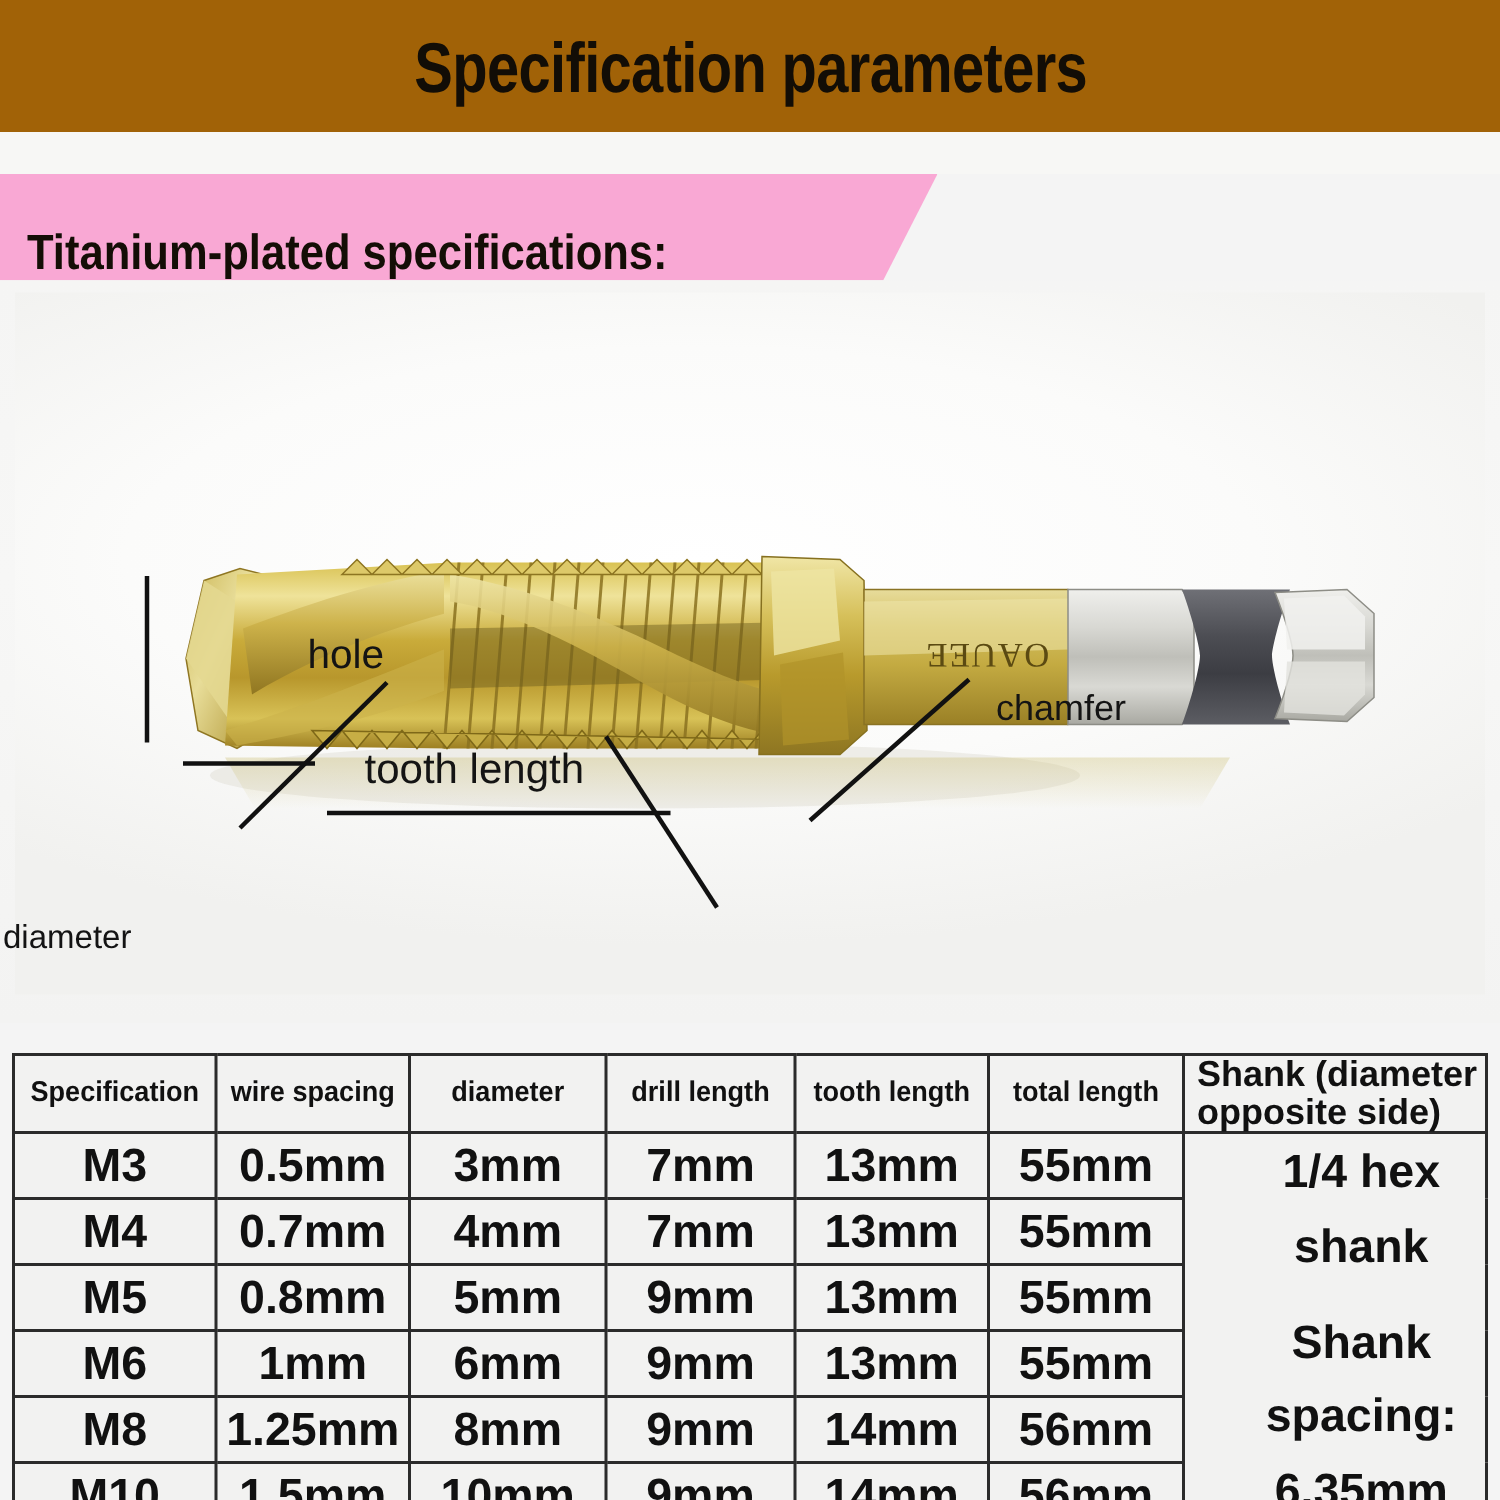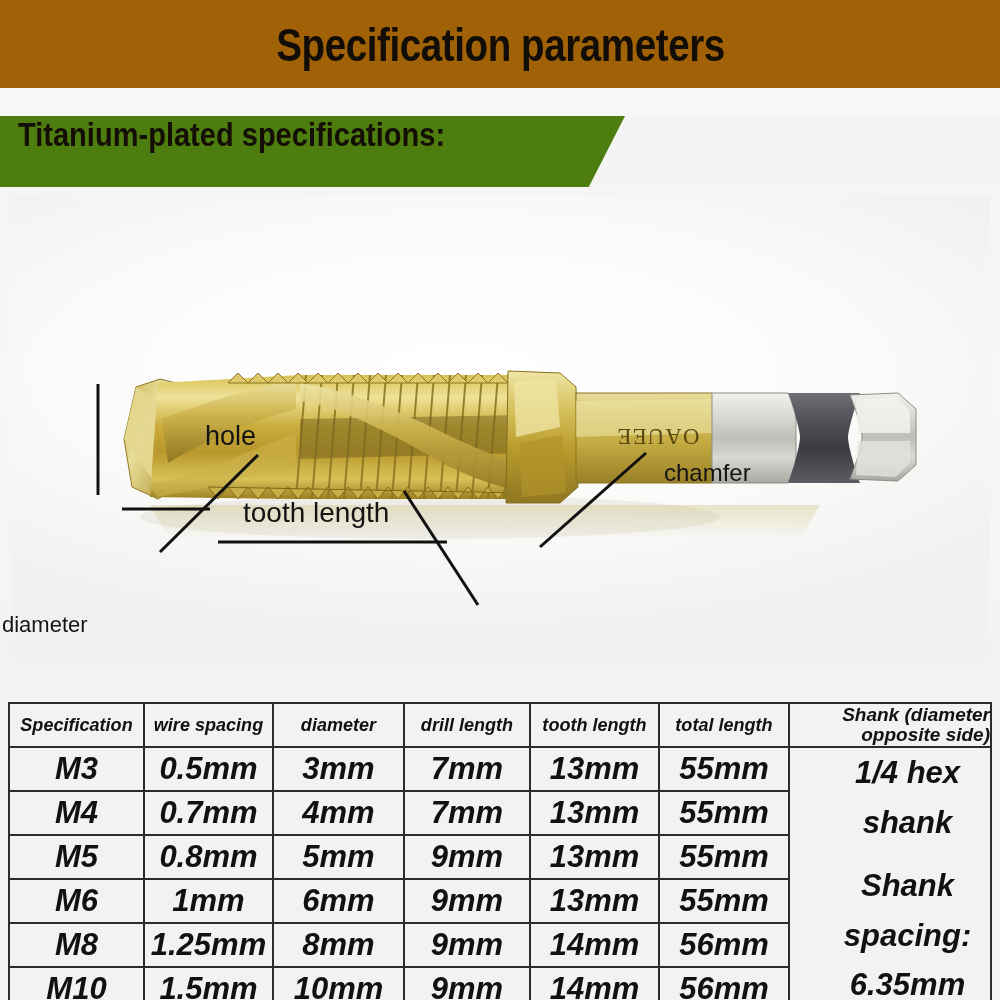--- a/index.html
+++ b/index.html
@@ -41,25 +41,25 @@
     left: 0; top: 88px;
     width: 1000px; height: 28px;
     background: #f7f7f5;
   }
 
   
   .sub-banner {
     position: absolute;
     left: 0; top: 116px;
     width: 625px; height: 71px;
-    background: #4d7c0f;
+    background: #f9a8d4;
     -webkit-clip-path: polygon(0 0, 100% 0, 94.2% 100%, 0 100%);
     clip-path: polygon(0 0, 100% 0, 94.2% 100%, 0 100%);
     display: flex;
-    align-items: flex-start;
+    align-items: flex-end;
   }
   .sub-banner-title {
     font-family: "Liberation Sans Narrow", "Liberation Sans", sans-serif;
     font-weight: bold;
     font-size: 33px;
     color: #140e06;
     margin-left: 18px;
     transform: scaleX(0.88);
     transform-origin: left center;
     white-space: nowrap;
@@ -94,21 +94,21 @@
   }
   .lbl-hole      { left: 205px; top: 234px; font-size: 27px; }
   .lbl-tooth     { left: 243px; top: 310px; font-size: 28px; }
   .lbl-chamfer   { left: 664px; top: 232px; font-size: 24px; margin-top: 40px; }
   .lbl-diameter  { left: 2px;   top: 425px; font-size: 22px; }
 
   
   .table-wrap {
     position: absolute;
     left: 8px; top: 702px;
-    width: 982px; height: 282px; font-style: italic;
+    width: 982px; height: 282px;
   }
   table.spec {
     width: 982px;
     height: 282px;
     border-collapse: collapse;
     table-layout: fixed;
     background: #f2f2f1;
   }
   table.spec th, table.spec td {
     border: 2px solid #2b2b2b;
@@ -128,23 +128,23 @@
     font-family: "Liberation Sans Narrow", "Liberation Sans", sans-serif;
     transform: scaleX(0.95);
   }
   table.spec td {
     font-family: "Liberation Sans Narrow", "Liberation Sans", sans-serif;
     font-size: 31px;
     font-weight: bold;
     height: 40px;
   }
   table.spec th.shank-head {
-    text-align: right;
+    text-align: left;
     padding-left: 8px;
-    font-size: 19px;
+    font-size: 24px;
   }
   td.shank-cell {
     text-align: left;
     vertical-align: middle;
     padding-left: 10px;
     font-family: "Liberation Sans", sans-serif;
     font-size: 22px;
     font-weight: bold;
     line-height: 1.6;
   }

